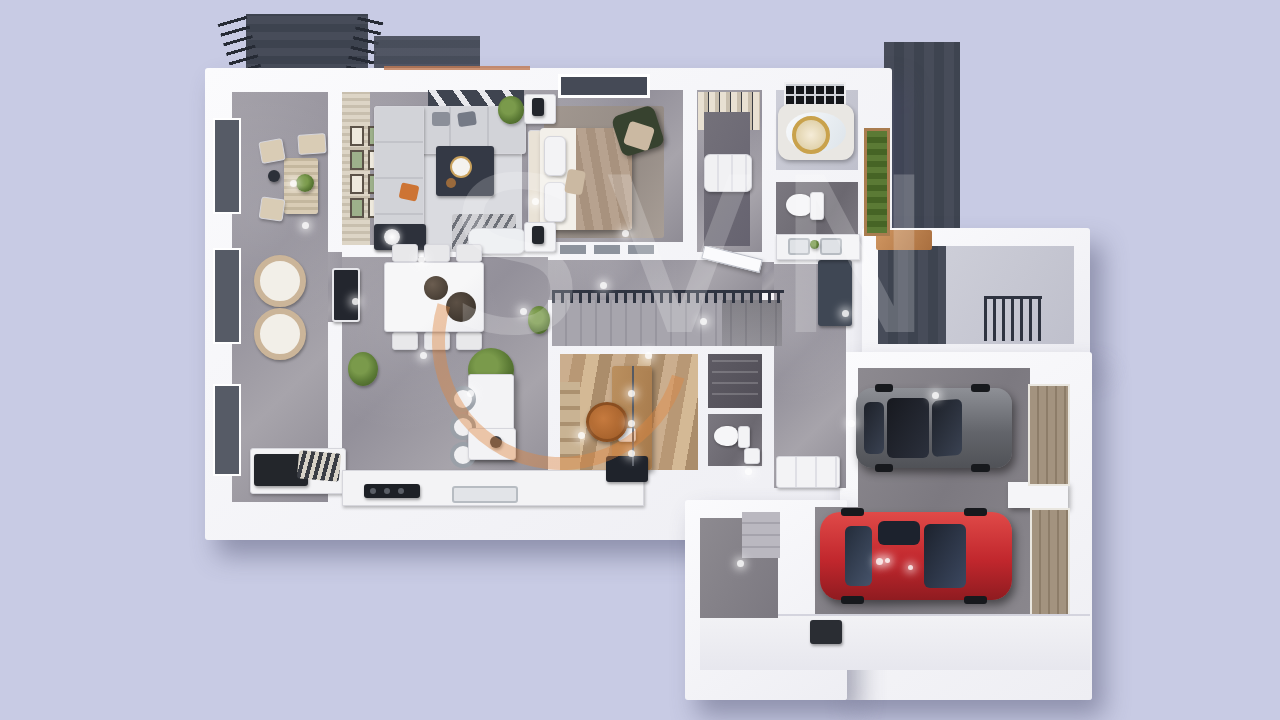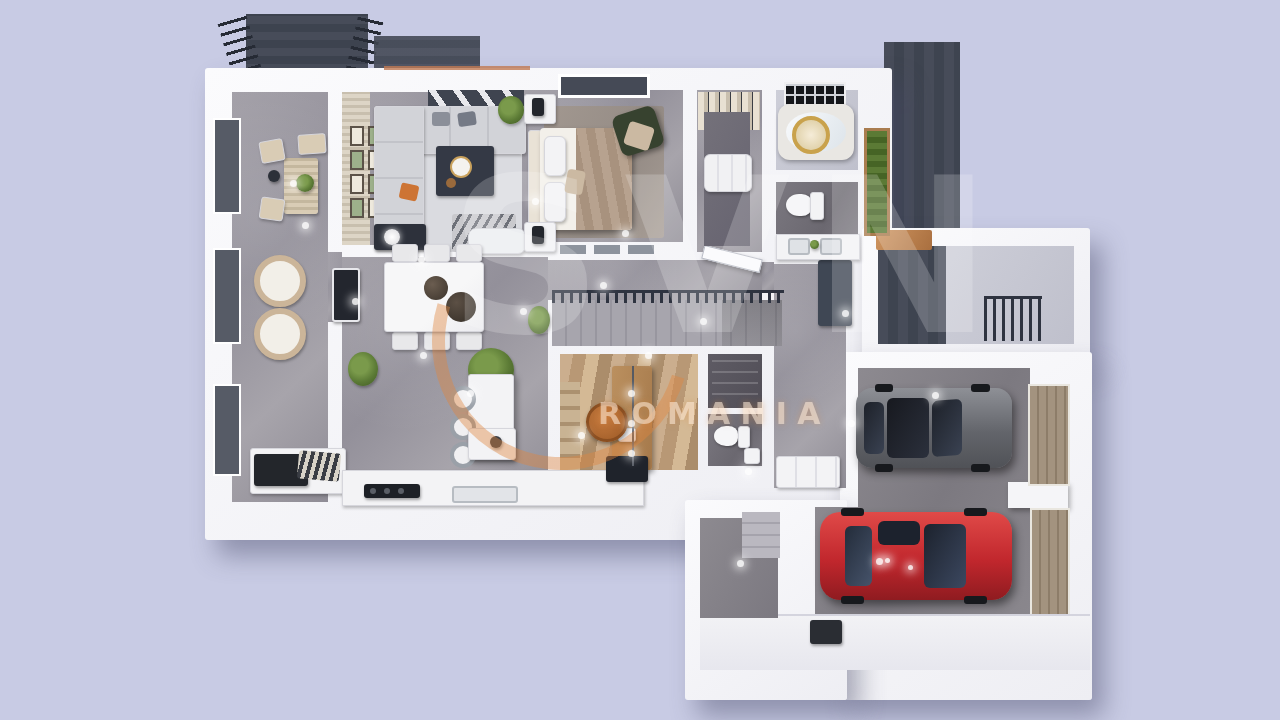--- a/index.html
+++ b/index.html
@@ -35,21 +35,21 @@
   .railing{position:absolute;background:repeating-linear-gradient(90deg,#2e3340 0 3px,transparent 3px 9px);
      border-top:3px solid #2e3340;}
   .railing-h{position:absolute;background:repeating-linear-gradient(0deg,#262b35 0 3px,transparent 3px 10px);}
   .stripewall{position:absolute;background:repeating-linear-gradient(0deg,#ddd5c6 0 4px,#c8bfae 4px 7px);}
   .gallery{position:absolute;display:grid;grid-template-columns:14px 14px;grid-auto-rows:20px;gap:4px;}
   .frame{background:#eee9dd;border:2px solid #5c5349;}
   .frame.g{background:#9db08b;}
   .stairs{position:absolute;background:
      linear-gradient(90deg, rgba(0,0,0,0) 0 74%, rgba(0,0,0,.18) 100%),
      repeating-linear-gradient(90deg,#a7a5ad 0 13px,#98969f 13px 15px);}
-  .watermark-logo{position:absolute;color:rgba(255,255,255,.20);font-weight:700;
+  .watermark-logo{position:absolute;color:rgba(255,255,255,.20);font-weight:400;
      font-size:215px;letter-spacing:.10em;line-height:1;pointer-events:none;}
   .watermark-region{position:absolute;color:rgba(255,238,222,.55);font-weight:600;
      font-size:30px;letter-spacing:.34em;pointer-events:none;text-shadow:0 0 6px rgba(222,140,70,.35);}
   .watermark-arc{position:absolute;width:232px;height:232px;border-radius:50%;
      border:13px solid rgba(225,133,62,.42);border-top-color:transparent;border-right-color:transparent;
      transform:rotate(-28deg);pointer-events:none;}
   .car{position:absolute;border-radius:16px;box-shadow:3px 5px 8px rgba(0,0,0,.45);}
   .car .glass{position:absolute;background:linear-gradient(120deg,#1d2129,#3a4252);border-radius:6px;}
   .car .wheel{position:absolute;background:#17191d;border-radius:3px;}
 </style>
@@ -260,15 +260,14 @@
   <div class="sparkle" style="left:578px;top:432px;"></div>
   <div class="sparkle" style="left:418px;top:256px;"></div>
   <div class="sparkle" style="left:842px;top:310px;"></div>
   <div class="sparkle" style="left:622px;top:230px;"></div>
   <div class="sparkle" style="left:876px;top:558px;"></div>
   <div class="sparkle" style="left:737px;top:560px;"></div>
   <div class="sparkle" style="left:290px;top:180px;"></div>
 
   <div class="watermark-arc" style="left:432px;top:212px;"></div>
   <div class="watermark-logo" style="left:448px;top:150px;">SVN</div>
-  <div class="watermark-region" style="left:598px;top:396px;">ROMANIA</div>
 
 </div>
 
 </body></html>

